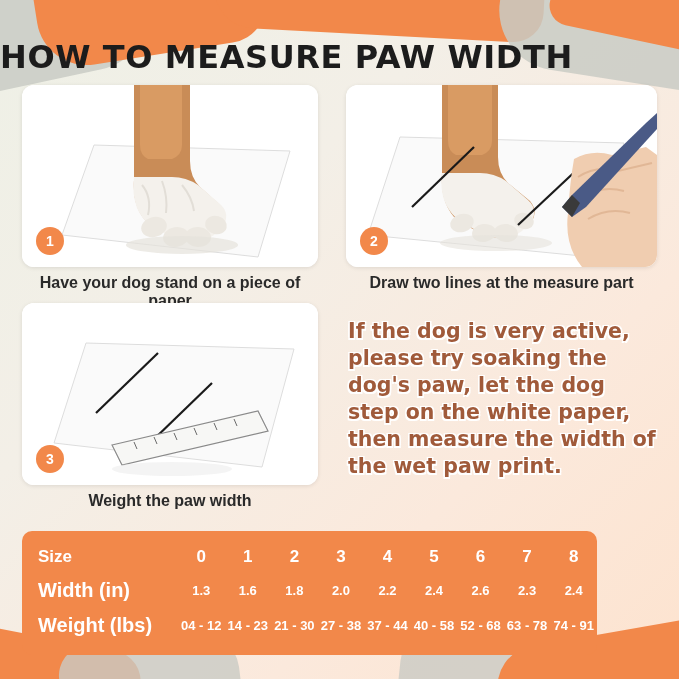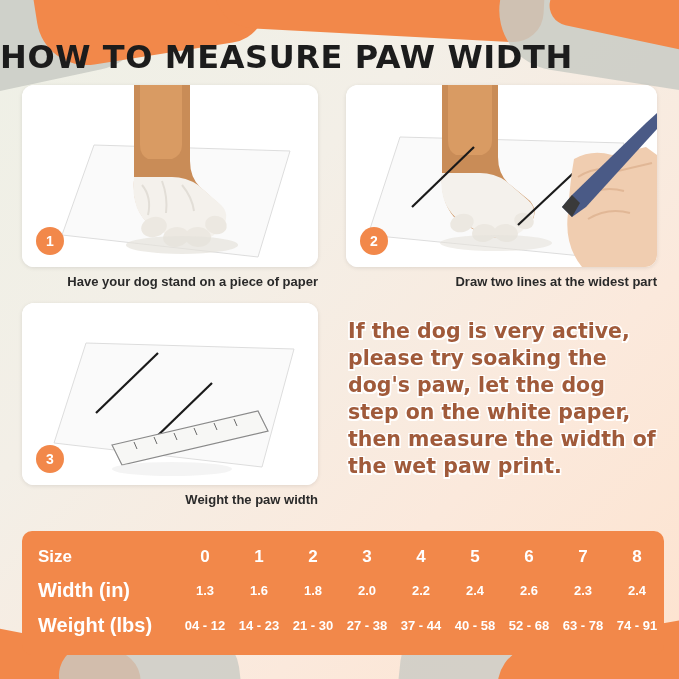--- a/index.html
+++ b/index.html
@@ -130,22 +130,22 @@
     color: #ffffff;
     font-size: 14px;
     font-weight: bold;
     display: flex;
     align-items: center;
     justify-content: center;
   }
 
   .caption {
     position: absolute;
-    text-align: right;
-    font-size: 13px;
+    text-align: center;
+    font-size: 16px;
     font-weight: bold;
     color: #2a2a2a;
   }
   #cap1 { left: 22px;  top: 274px; width: 296px; }
   #cap2 { left: 346px; top: 274px; width: 311px; }
   #cap3 { left: 22px;  top: 492px; width: 296px; }
 
   
   #note {
     position: absolute;
@@ -162,21 +162,21 @@
       -1.5px 1.5px 0 #ffffff,
       1.5px -1.5px 0 #ffffff,
       -1.5px -1.5px 0 #ffffff;
   }
 
   
   #table-wrap {
     position: absolute;
     left: 22px;
     top: 531px;
-    width: 642px;
+    width: 575px;
     background: #f2884a;
     border-radius: 10px;
     padding: 10px 0 12px 0;
     box-sizing: border-box;
   }
   table {
     width: 100%;
     border-collapse: collapse;
     color: #ffffff;
     font-size: 13.5px;
@@ -259,21 +259,21 @@
       <path d="M232,92 Q250,80 272,86 L306,78" stroke="#e1b796" stroke-width="2" fill="none"></path>
       <path d="M236,112 Q256,100 278,106" stroke="#e1b796" stroke-width="2" fill="none"></path>
       <path d="M242,134 Q262,122 284,128" stroke="#e1b796" stroke-width="2" fill="none"></path>
 
       <path d="M216,122 L226,110 L300,38 L311,28 L311,44 L240,122 L226,132 Z" fill="#4a5a86"></path>
       <path d="M216,122 L226,110 L234,118 L226,132 Z" fill="#3a3a3a"></path>
       <ellipse cx="150" cy="158" rx="56" ry="8" fill="#e6e2dc" opacity=".6"></ellipse>
     </svg>
     <div class="badge">2</div>
   </div>
-  <div class="caption" id="cap2">Draw two lines at the widest part</div>
+  <div class="caption" id="cap2">Draw two lines at the measure part</div>
 
   <div class="card" id="card3">
     <svg width="296" height="182" viewBox="0 0 296 182">
       <rect x="0" y="0" width="296" height="182" fill="#ffffff"></rect>
 
       <polygon points="32,140 64,40 272,46 240,164" fill="#fafafa" stroke="#dddddd" stroke-width="1"></polygon>
 
       <line x1="74" y1="110" x2="136" y2="50" stroke="#1a1a1a" stroke-width="2.2"></line>
       <line x1="128" y1="140" x2="190" y2="80" stroke="#1a1a1a" stroke-width="2.2"></line>
 

